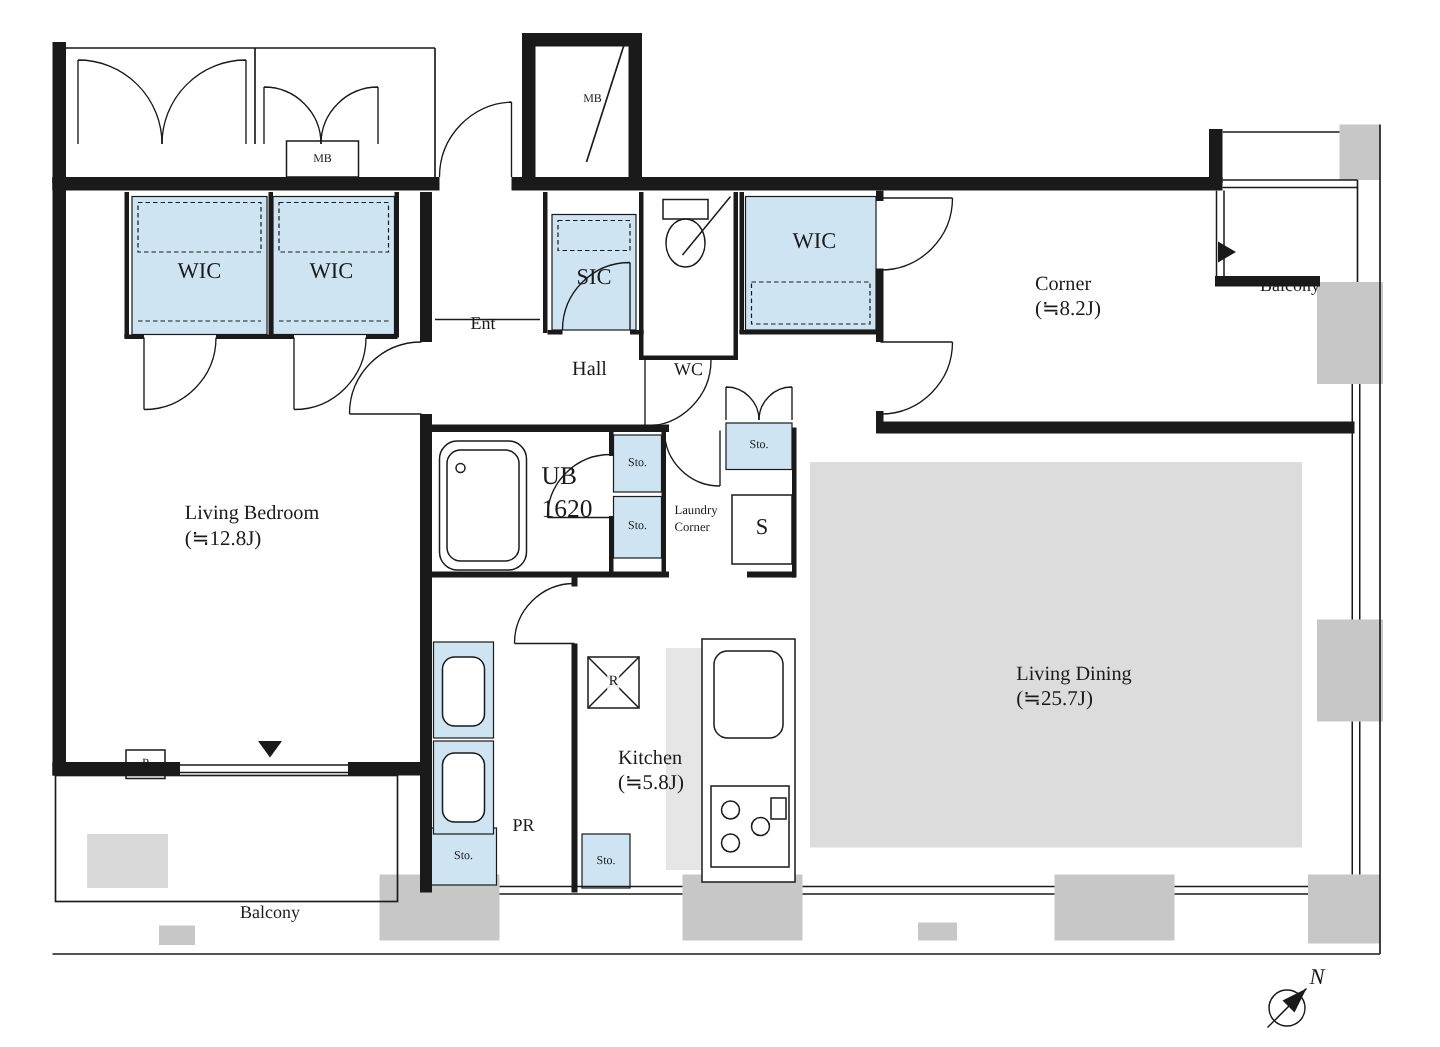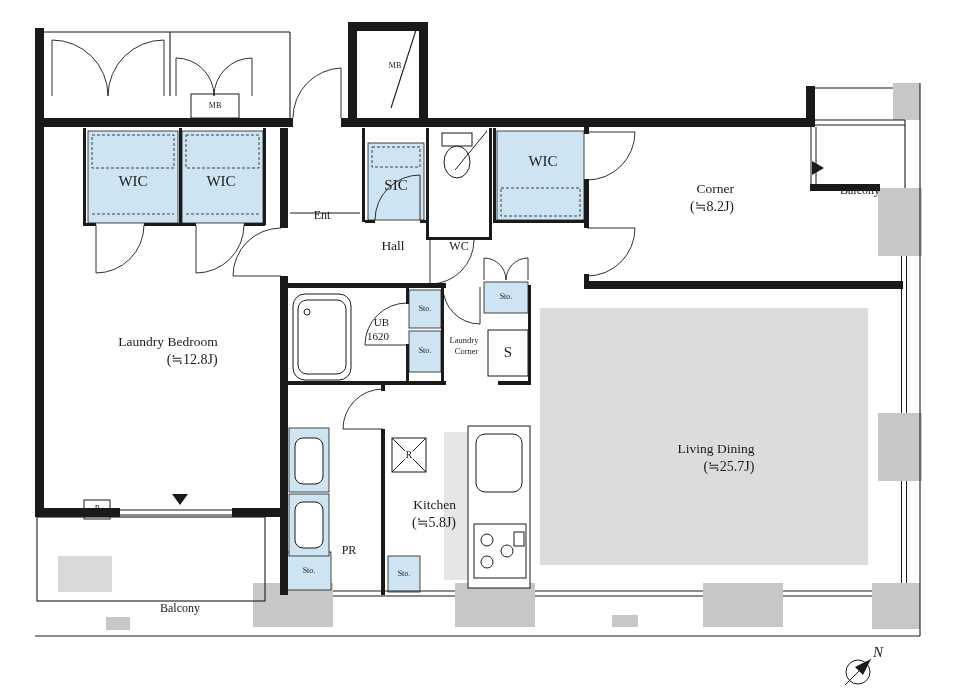--- a/index.html
+++ b/index.html
@@ -1,24 +1,24 @@
 <!DOCTYPE html>
 <html><head>
 <meta charset="utf-8">
 <style>
   html,body{margin:0;padding:0;background:#ffffff;}
   .plan{position:relative;width:960px;height:698px;overflow:hidden;
         font-family:"Liberation Serif", serif;color:#1a1a1a;background:#fff;}
   .plan svg{position:absolute;left:0;top:0;}
-  .lbl{position:absolute;transform:translate(-50%,-50%);text-align:right;
+  .lbl{position:absolute;transform:translate(-50%,-50%);text-align:left;
        white-space:nowrap;line-height:1.3;}
   .lbl span{display:block;}
   .f13{font-size:13.5px;}
   .f12{font-size:12px;margin-top:44px;}
-  .f11{font-size:11px;}
+  .f11{font-size:17px;}
   .f10{font-size:15px;}
   .f9{font-size:9.5px;}
   .f8{font-size:8.5px;}
   .f7{font-size:8px;}
   .sz{font-size:14px;}
   .bgw{background:rgba(255,255,255,.85);padding:0 1px;}
   .ital{font-style:italic;}
 </style>
 </head>
 <body>
@@ -180,21 +180,21 @@
   </g>
 
   <g stroke="#1a1a1a" stroke-width="1" fill="none">
     <circle cx="858" cy="672" r="12"></circle>
     <path d="M845,685 L871,659"></path>
     <polygon points="871,659 855,667 863,675" fill="#1a1a1a" stroke="none"></polygon>
   </g>
 </svg>
 
   <div class="lbl f13" style="left:168px;top:351px">
-    <span>Laundry Bedroom</span>
+    <span>Living Bedroom</span>
     <span class="sz">(≒12.8J)</span>
   </div>
 
   <div class="lbl f13" style="left:712px;top:198px">
     <span>Corner</span>
     <span class="sz">(≒8.2J)</span>
   </div>
 
   <div class="lbl f13" style="left:716px;top:458px">
     <span>Living Dining</span>

